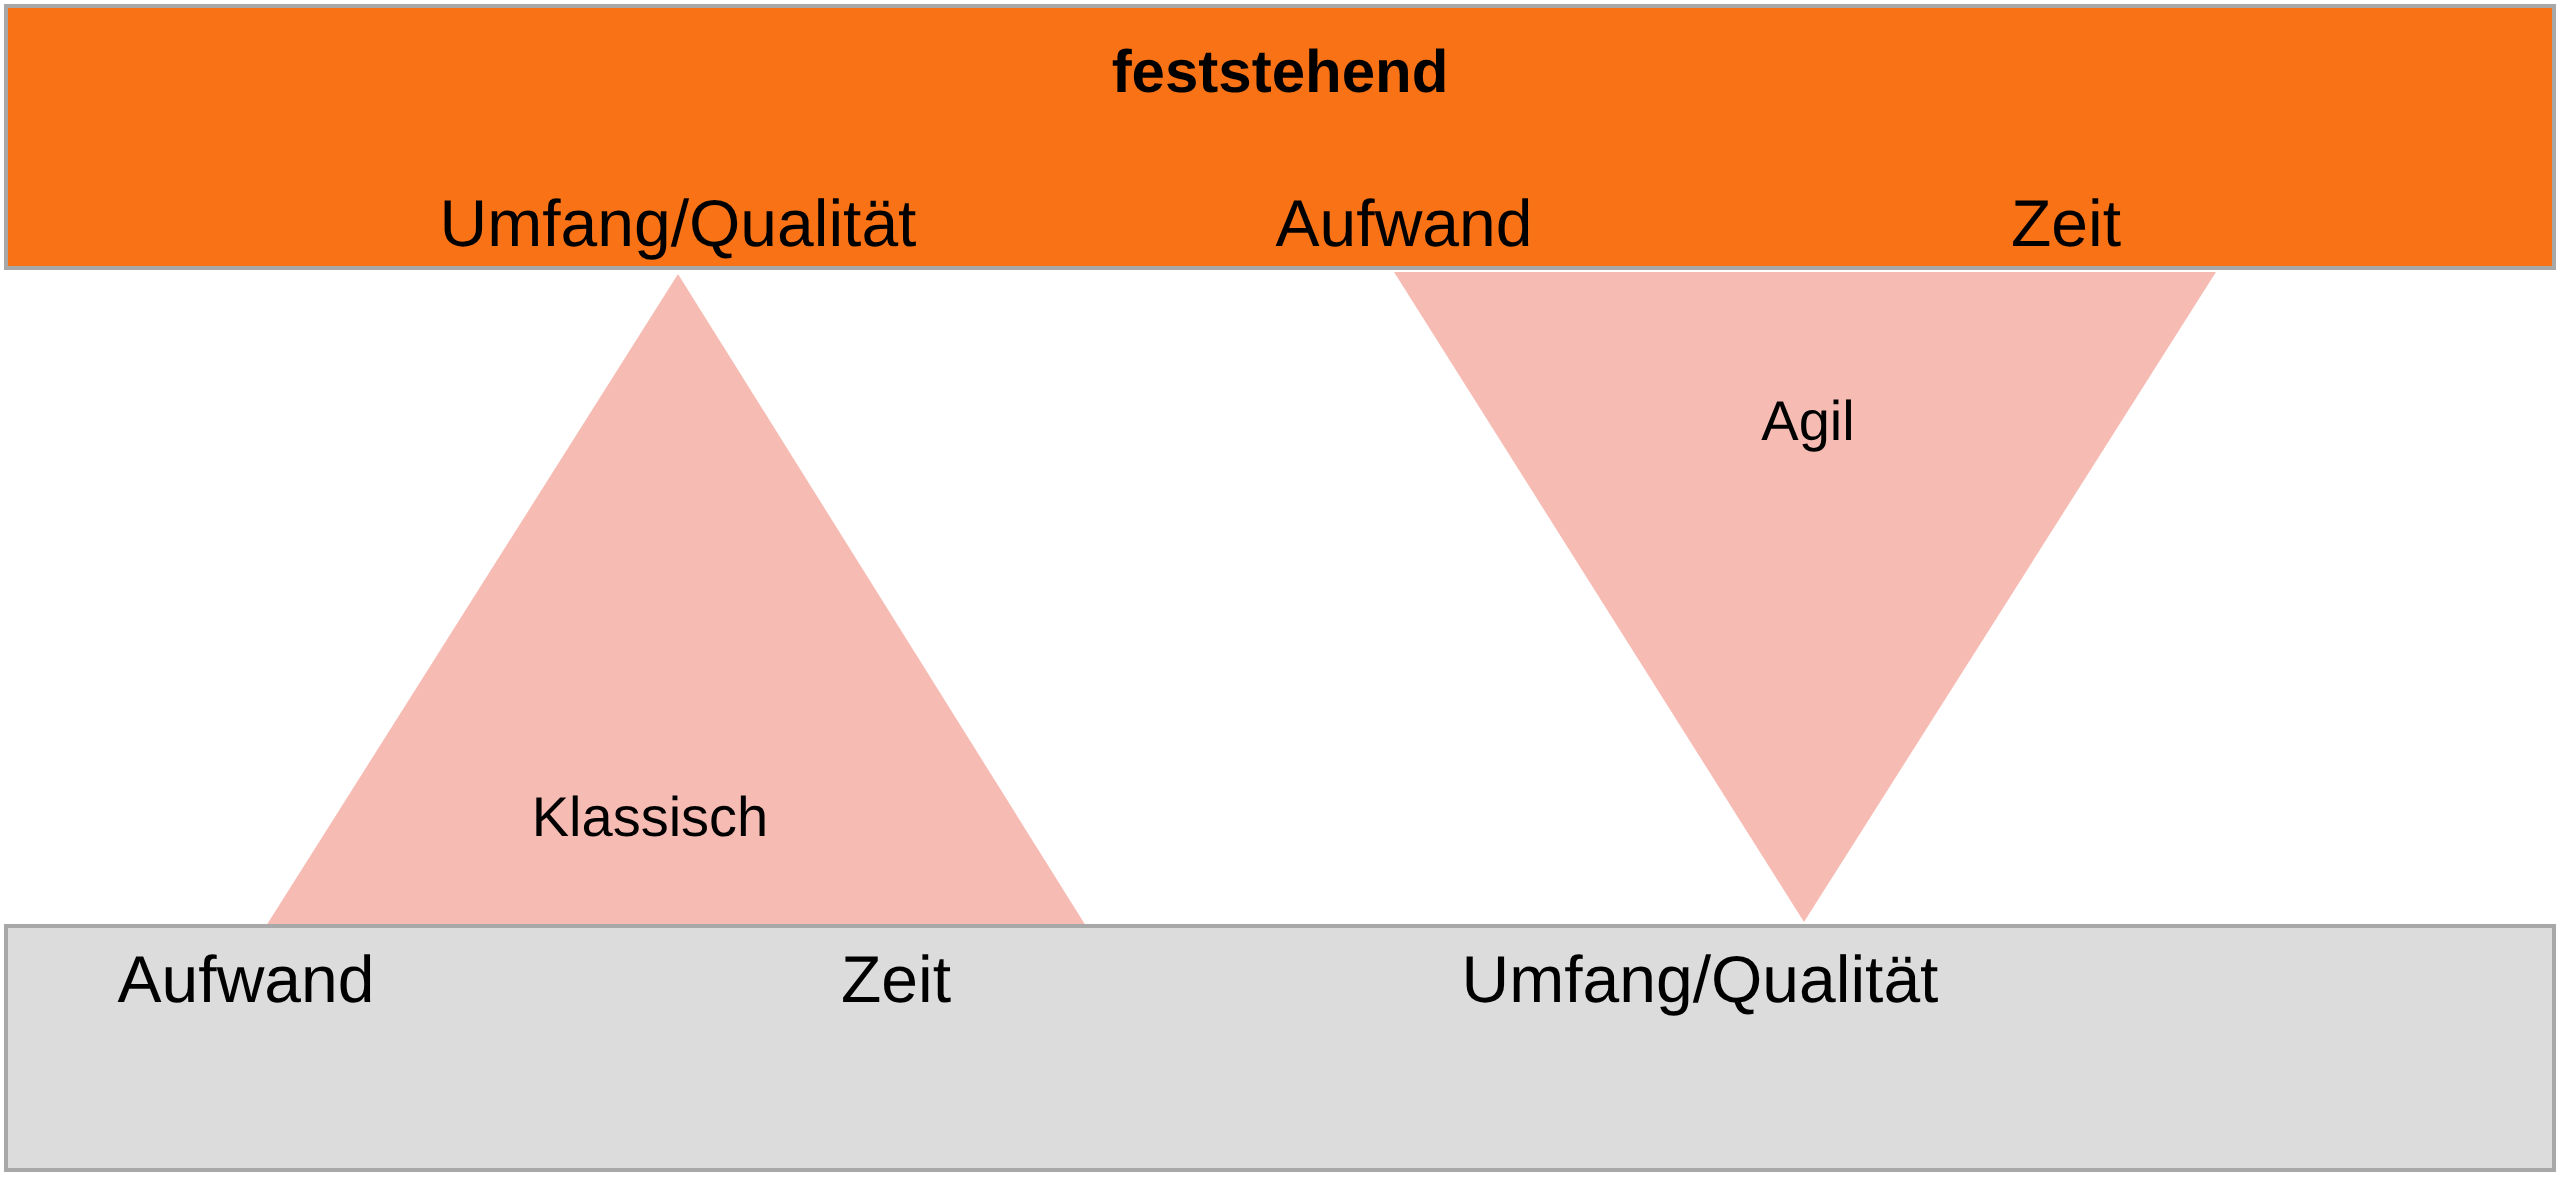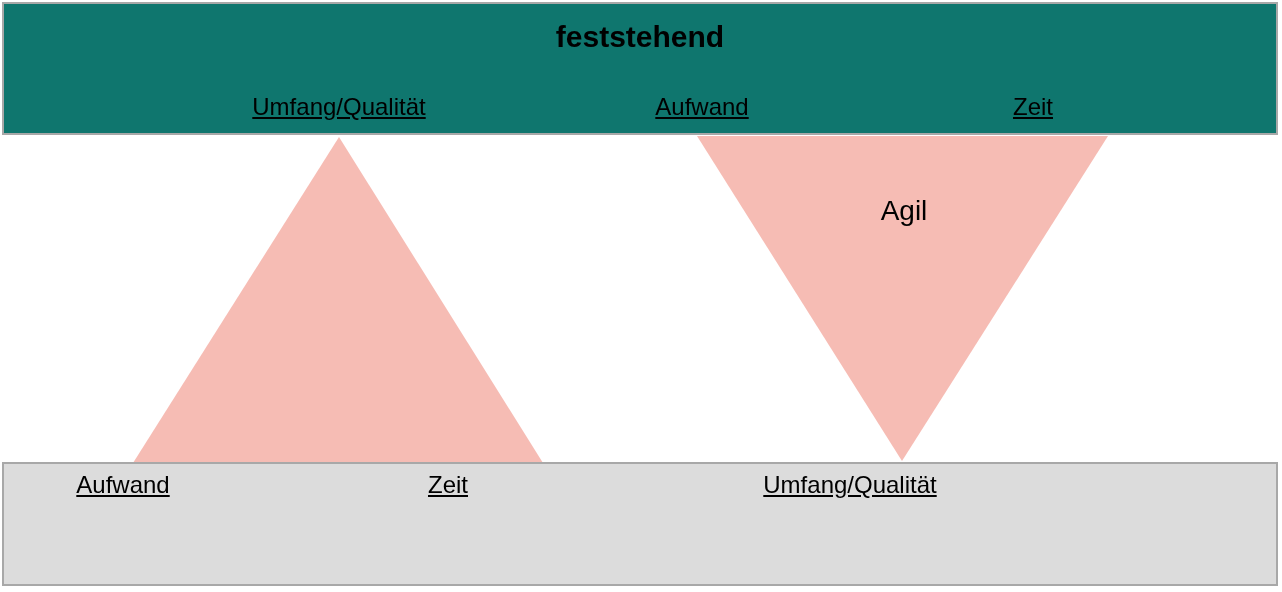--- a/index.html
+++ b/index.html
@@ -35,24 +35,23 @@
     font-size: 30px;
     font-weight: bold;
     line-height: 1.1;
     white-space: nowrap;
   }
   #top-band .band-title { top: 16px; }
   #bottom-band .band-title { top: 76px; }
   .band-label {
     position: absolute;
     transform: translateX(-50%);
-    font-size: 24px;
+    font-size: 33px;
     line-height: 1.1;
     white-space: nowrap;
-    text-decoration: underline;
   }
   
   #top-band .band-label { top: 90px; }
   
   #bottom-band .band-label { top: 8px; }
 
   #triangle-layer {
     position: absolute;
     left: 0;
     top: 0;
@@ -74,28 +73,29 @@
 </head>
 <body>
 
 <div id="stage">
 
   <svg id="triangle-layer" viewBox="0 0 1282 592" xmlns="http://www.w3.org/2000/svg">
     <polygon points="339,137 543,463 133,463" fill="#f6bcb4"></polygon>
     <polygon points="697,136 1108,136 902,461" fill="#f6bcb4"></polygon>
   </svg>
 
-  <div id="top-band" class="band" style="background-color: #0f766e;">
+  <div id="top-band" class="band" style="background-color: #f97316;">
     <div class="band-title">feststehend</div>
     <div class="band-label" style="left: 335px;">Umfang/Qualität</div>
     <div class="band-label" style="left: 698px;">Aufwand</div>
     <div class="band-label" style="left: 1029px;">Zeit</div>
   </div>
 
   <div id="bottom-band" class="band" style="background-color: rgb(220, 220, 220);">
     <div class="band-label" style="left: 119px;">Aufwand</div>
     <div class="band-label" style="left: 444px;">Zeit</div>
     <div class="band-label" style="left: 846px;">Umfang/Qualität</div>
   </div>
 
+  <div id="klassisch-label" class="triangle-label">Klassisch</div>
   <div id="agil-label" class="triangle-label">Agil</div>
 
 </div>
 
 </body></html>

